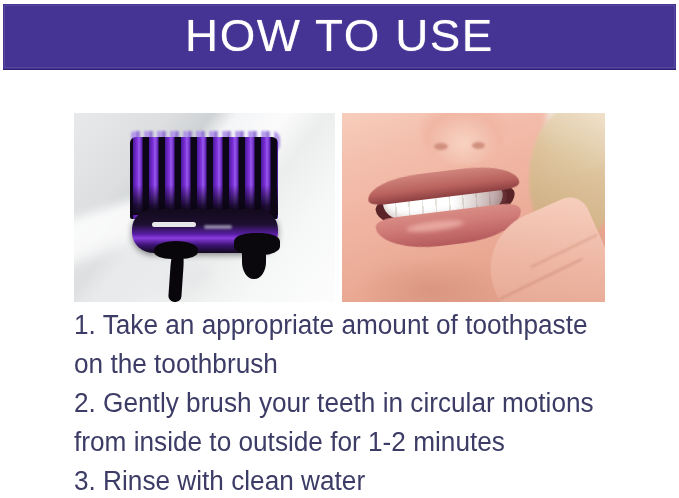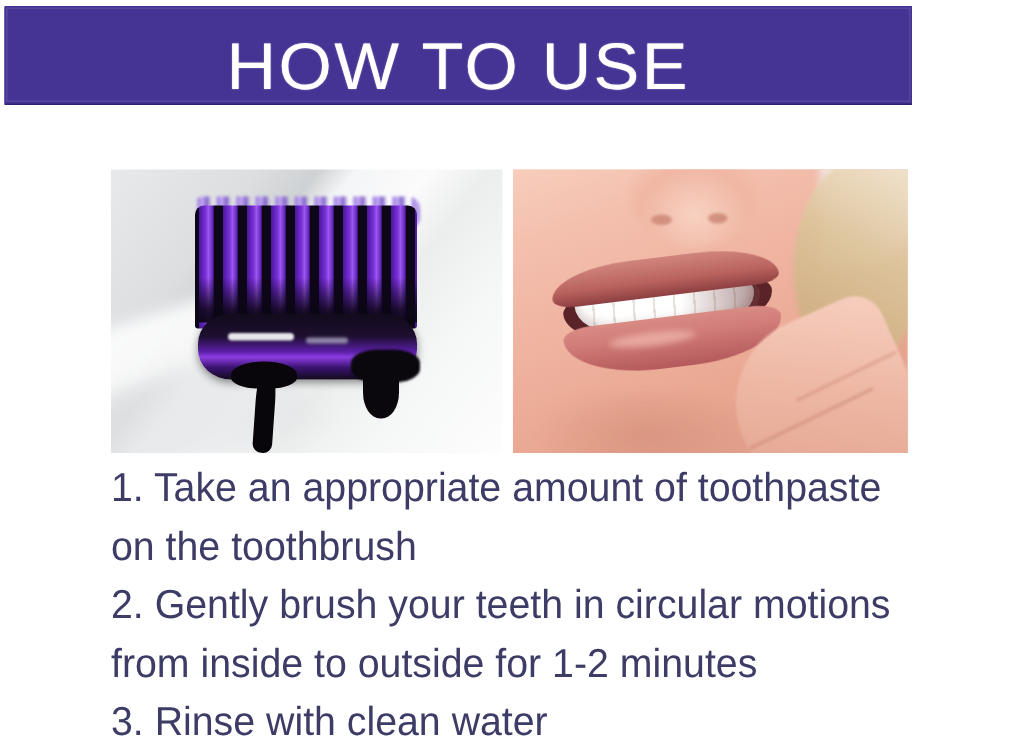--- a/index.html
+++ b/index.html
@@ -20,26 +20,26 @@
     width: 679px;
     height: 498px;
     background: #ffffff;
   }
 
   
   .banner {
     position: absolute;
     left: 3px;
     top: 4px;
-    width: 605px;
+    width: 673px;
     height: 65px;
     background: #453494;
     box-shadow: 0 1px 0 0 #2f2370;
     display: flex;
-    align-items: flex-end;
+    align-items: center;
     justify-content: center;
     overflow: hidden;
   }
   .banner-inner-edge {
     position: absolute;
     left: 1px;
     top: 1px;
     right: 1px;
     bottom: 1px;
     border: 1px solid rgba(255,255,255,0.10);

